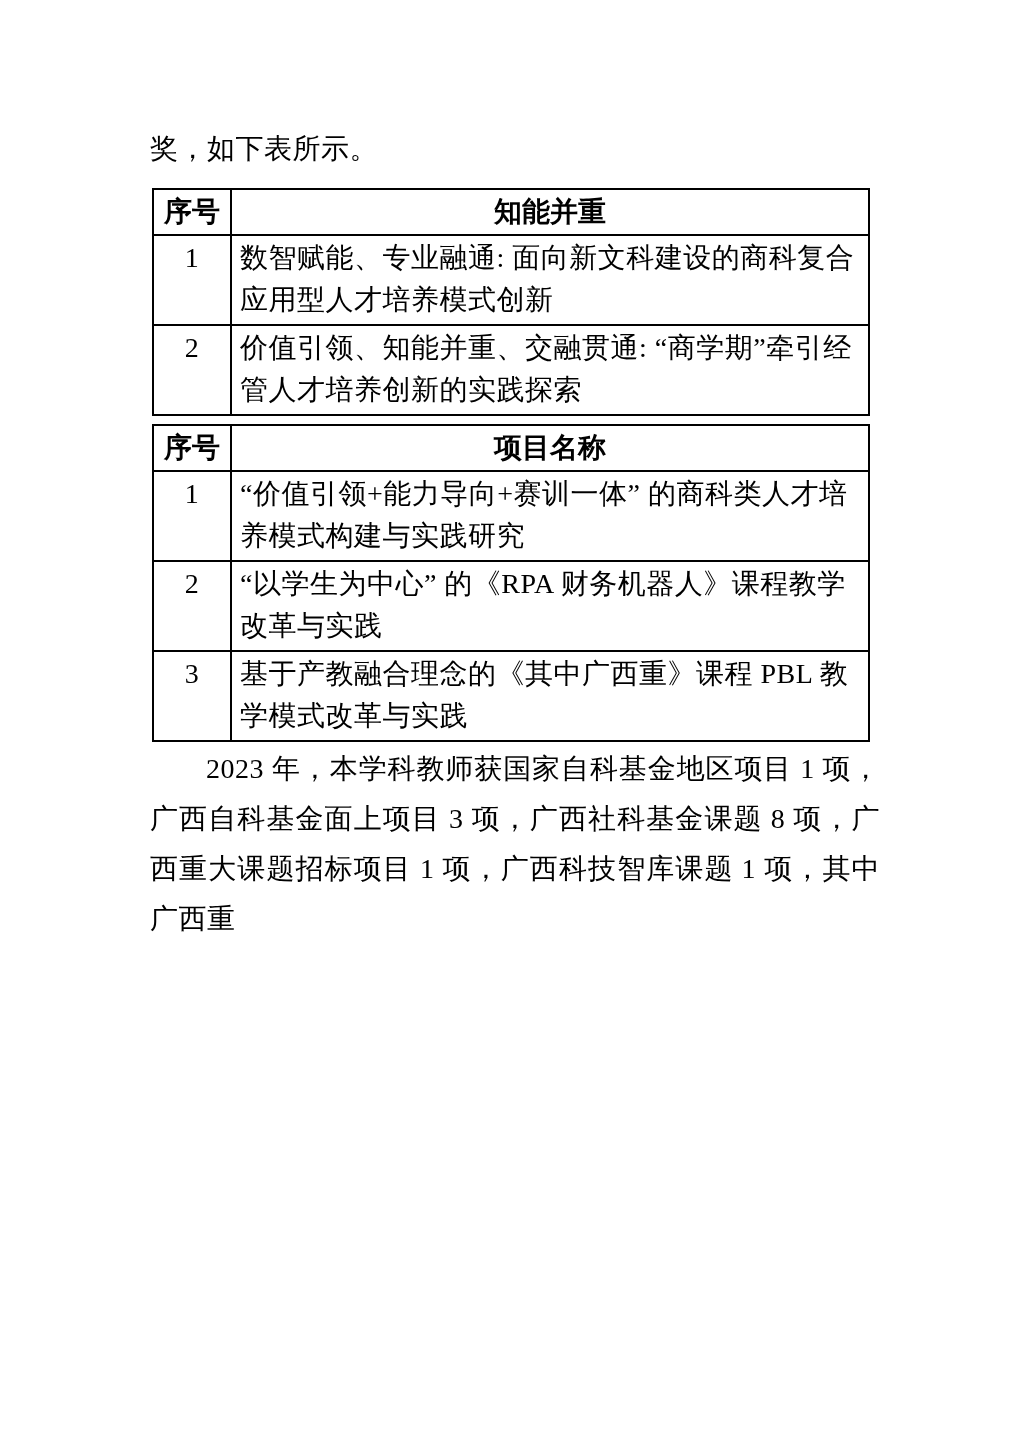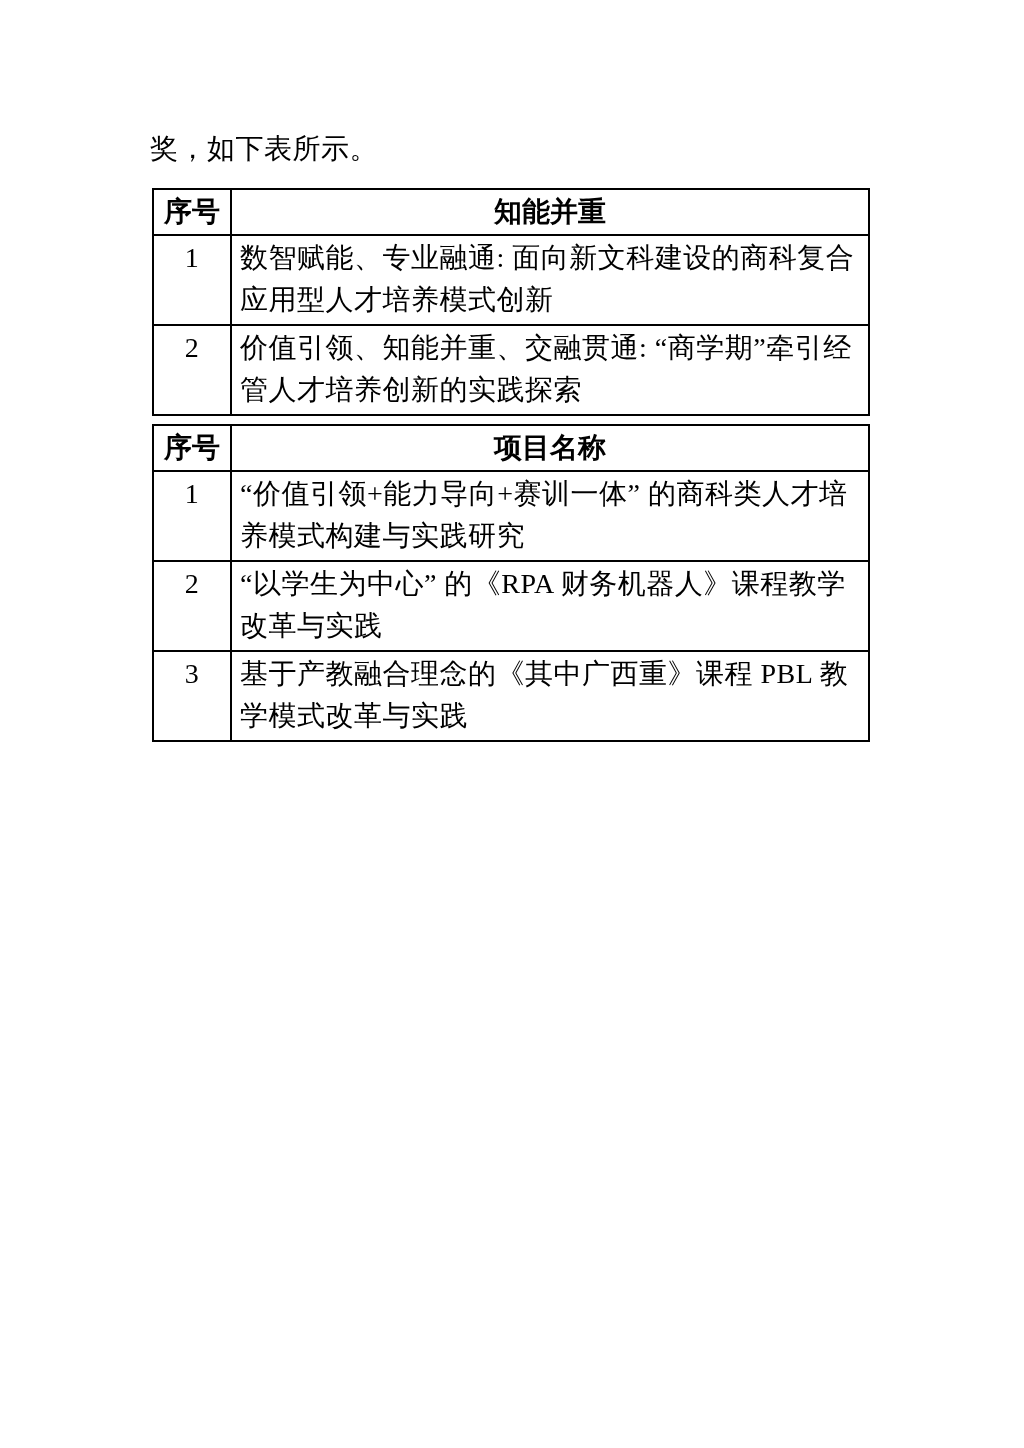--- a/index.html
+++ b/index.html
@@ -124,17 +124,18 @@
           <td>“以学生为中心” 的《RPA 财务机器人》课程教学改革与实践</td>
         </tr>
         <tr>
           <td class="cell-no">3</td>
           <td>基于产教融合理念的《其中广西重》课程 PBL 教学模式改革与实践</td>
         </tr>
       </tbody>
     </table>
 
 
+    <p class="para p4">2023 年，本学科教师获国家自科基金地区项目 1 项，广西自科基金面上项目 3 项，广西社科基金课题 8 项，广西重大课题招标项目 1 项，广西科技智库课题 1 项，其中广西重</p>
 
   </div>
 
   <div class="footer">10</div>
 </div>
 
 </body></html>

